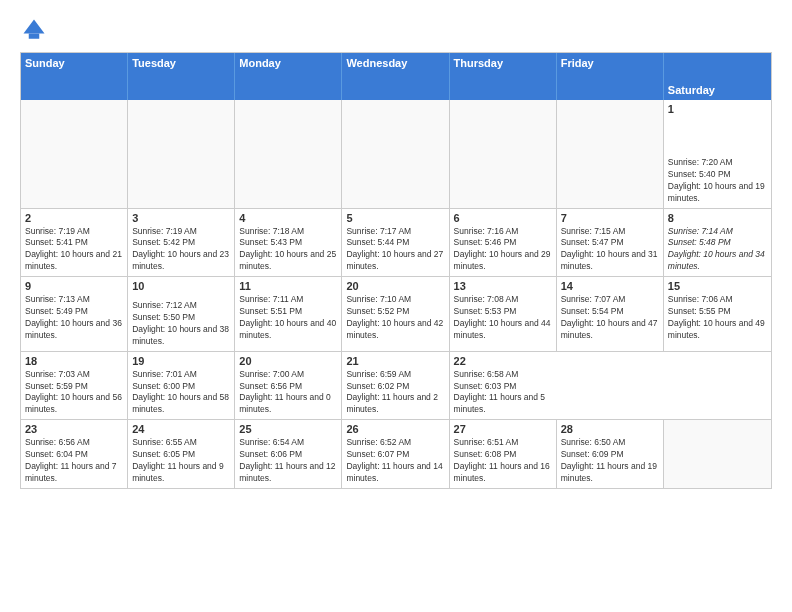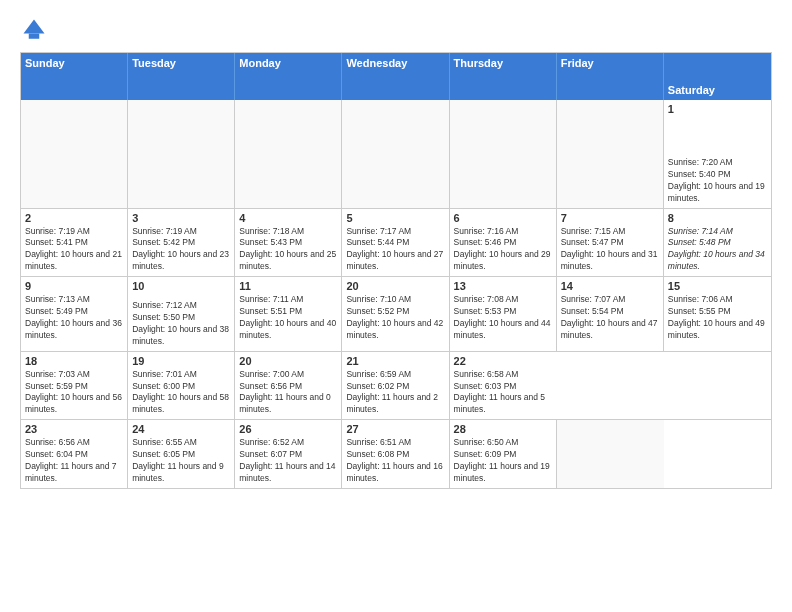--- a/index.html
+++ b/index.html
@@ -287,20 +287,26 @@
 Sunset: 6:04 PM
 Daylight: 11 hours and 7 minutes.</div>
           </div>
           <div class="cal-cell">
             <span class="day-num">24</span>
             <div class="day-info" style="white-space: pre-line;">Sunrise: 6:55 AM
 Sunset: 6:05 PM
 Daylight: 11 hours and 9 minutes.</div>
           </div>
           <div class="cal-cell">
+            <span class="day-num">25</span>
+            <div class="day-info" style="white-space: pre-line;">Sunrise: 6:54 AM
+Sunset: 6:06 PM
+Daylight: 11 hours and 12 minutes.</div>
+          </div>
+          <div class="cal-cell">
             <span class="day-num">26</span>
             <div class="day-info" style="white-space: pre-line;">Sunrise: 6:52 AM
 Sunset: 6:07 PM
 Daylight: 11 hours and 14 minutes.</div>
           </div>
           <div class="cal-cell">
             <span class="day-num">27</span>
             <div class="day-info" style="white-space: pre-line;">Sunrise: 6:51 AM
 Sunset: 6:08 PM
 Daylight: 11 hours and 16 minutes.</div>

